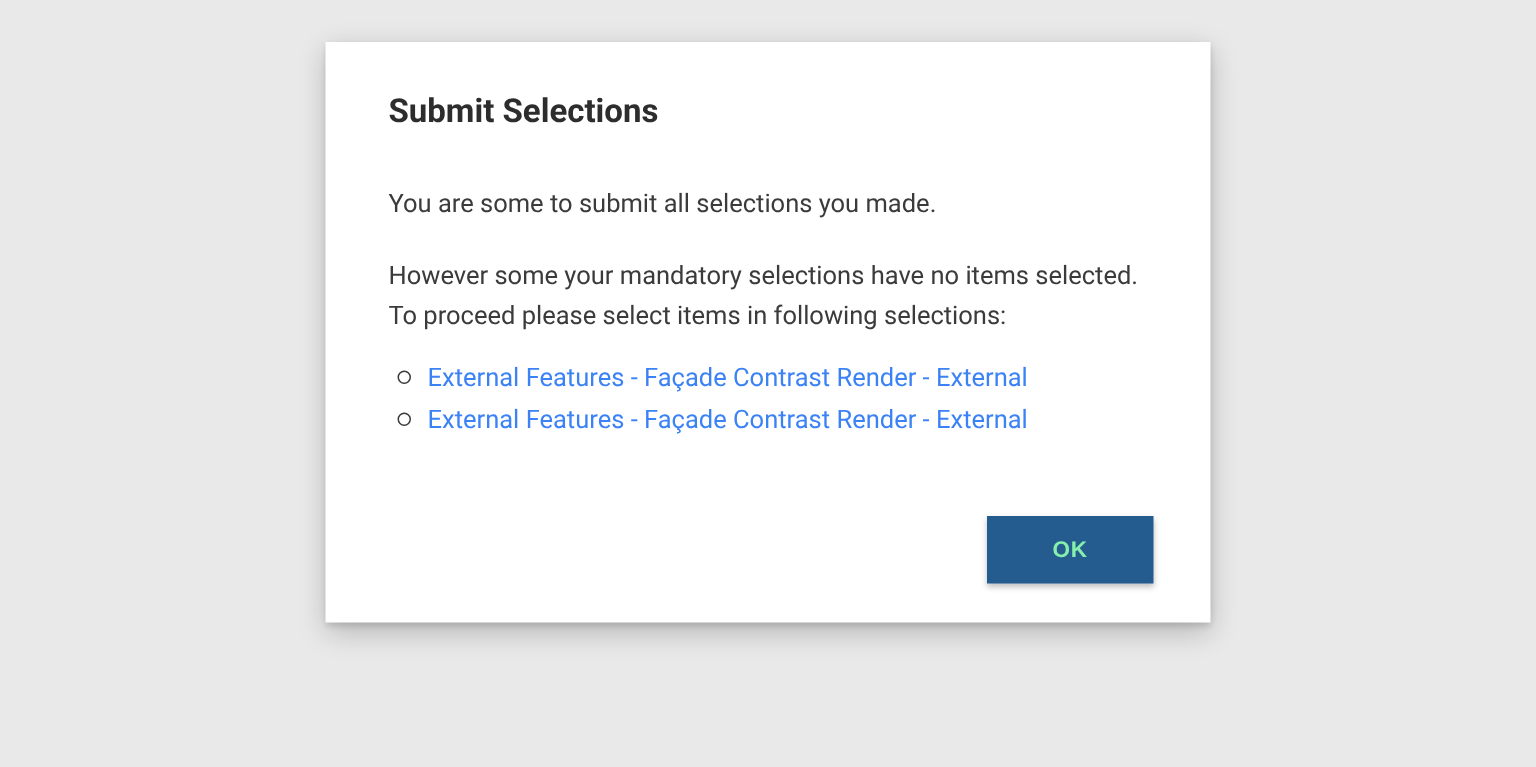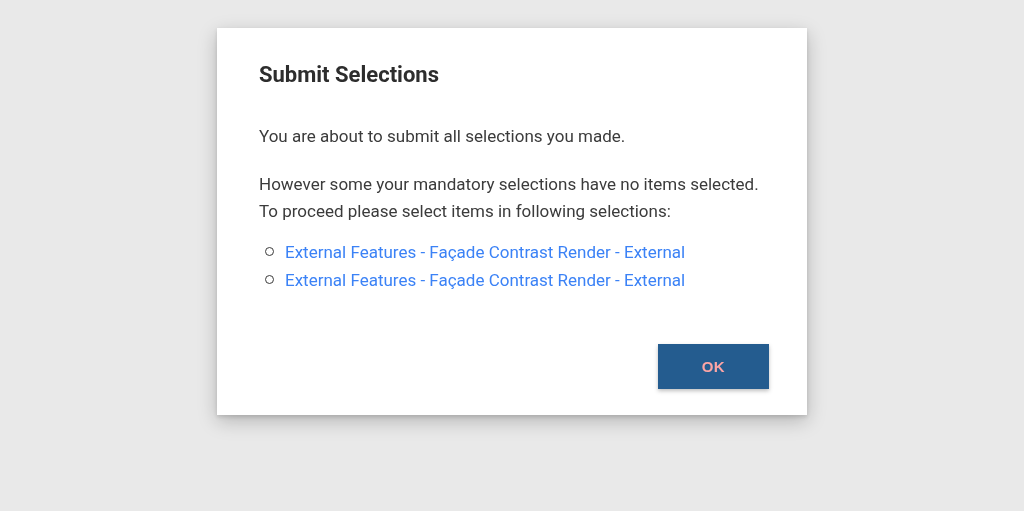--- a/index.html
+++ b/index.html
@@ -64,37 +64,37 @@
       border: 1.4px solid #3b3b3b;
       border-radius: 50%;
       background: transparent;
     }
     .dialog-footer {
       display: flex;
       justify-content: flex-end;
     }
     .ok-button {
       background: #245c8f;
-      color: #fca5a5;
+      color: #86efac;
       border: none;
       font-size: 15px;
       font-weight: 700;
       letter-spacing: 0.4px;
       padding: 14px 44px;
       cursor: pointer;
       box-shadow: 0 2px 4px rgba(0,0,0,0.25);
     }
   </style>
 </head>
 <body>
 
 <div class="dialog">
   <h1 class="dialog-title">Submit Selections</h1>
   <div class="dialog-body">
-    <p>You are about to submit all selections you made.</p>
+    <p>You are some to submit all selections you made.</p>
     <p>However some your mandatory selections have no items selected. To proceed please select items in following selections:</p>
     <ul class="item-list">
       <li>External Features - Façade Contrast Render - External</li>
       <li>External Features - Façade Contrast Render - External</li>
     </ul>
   </div>
   <div class="dialog-footer">
     <button class="ok-button">OK</button>
   </div>
 </div>

